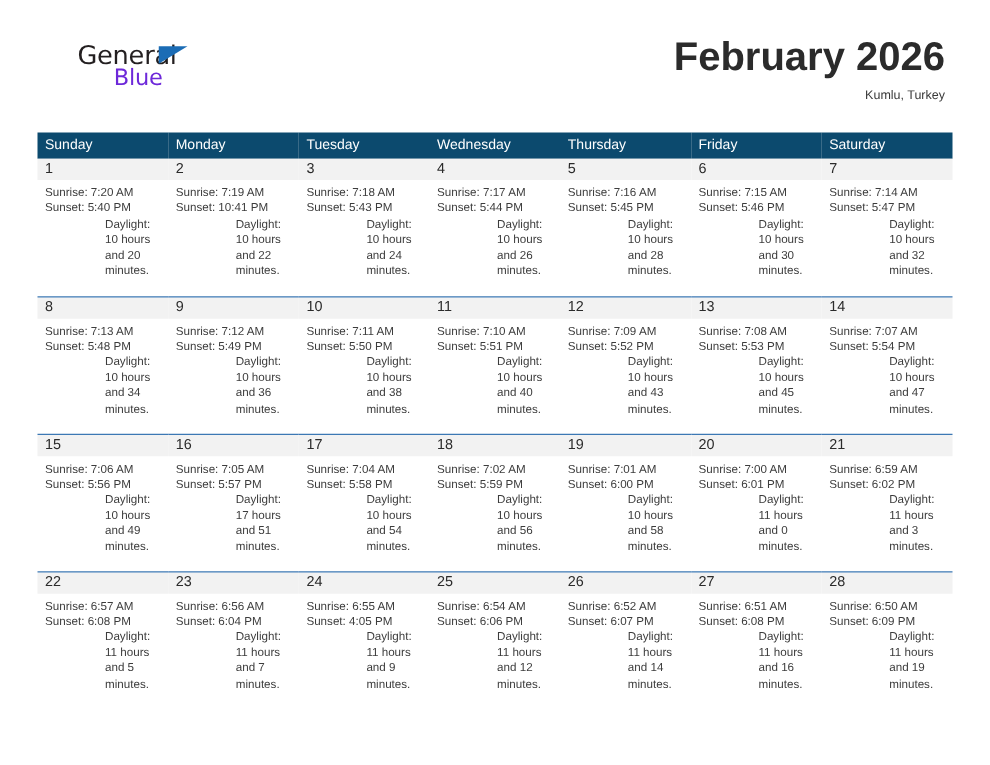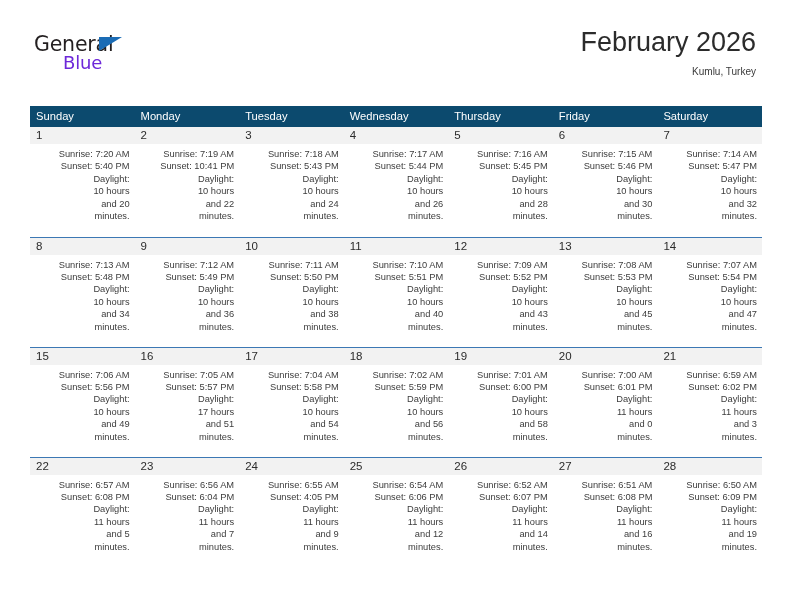--- a/index.html
+++ b/index.html
@@ -30,20 +30,21 @@
     align-items: flex-start;
     justify-content: space-between;
     padding: 0 36px 0 34px;
   }
   .logo {
     position: relative;
     width: 110px;
     height: 52px;
     line-height: 1;
     user-select: none;
+    margin-left: 28px;
   }
   .logo-general {
     position: absolute;
     left: 0;
     top: 6px;
     font-size: 20.5px;
     color: #231f20;
     letter-spacing: -0.2px;
     font-family: "DejaVu Sans", sans-serif;
   }
@@ -63,23 +64,23 @@
     font-size: 18px;
     color: #6d28d9;
     letter-spacing: -0.2px;
     font-family: "DejaVu Sans", sans-serif;
   }
   .titles {
     text-align: right;
     padding-top: 0px;
   }
   .month-title {
-    font-size: 27px;
+    font-size: 32px;
     color: #2b2b2b;
-    font-weight: normal;
+    font-weight: bold;
     letter-spacing: 0px;
     line-height: 1.1;
     font-family: "Liberation Sans", sans-serif;
   }
   .location {
     font-size: 10px;
     color: #3a3a3a;
     margin-top: 8px;
     line-height: 1.1;
   }
@@ -119,21 +120,20 @@
     color: #2b2b2b;
     padding: 3px 0 3px 6px;
     height: 17px;
     line-height: 11px;
   }
   .cell-body {
     padding: 4px 5px 0 6px;
     font-size: 9.3px;
     color: #3c3c3c;
     line-height: 12.4px;
-    text-align: right;
   }
   .cell-body div { white-space: nowrap; }
   .cell-body .wrap { white-space: normal; margin-left: 48px; }
 </style>
 </head>
 <body>
 
 <div class="page">
 
   <div class="top">

